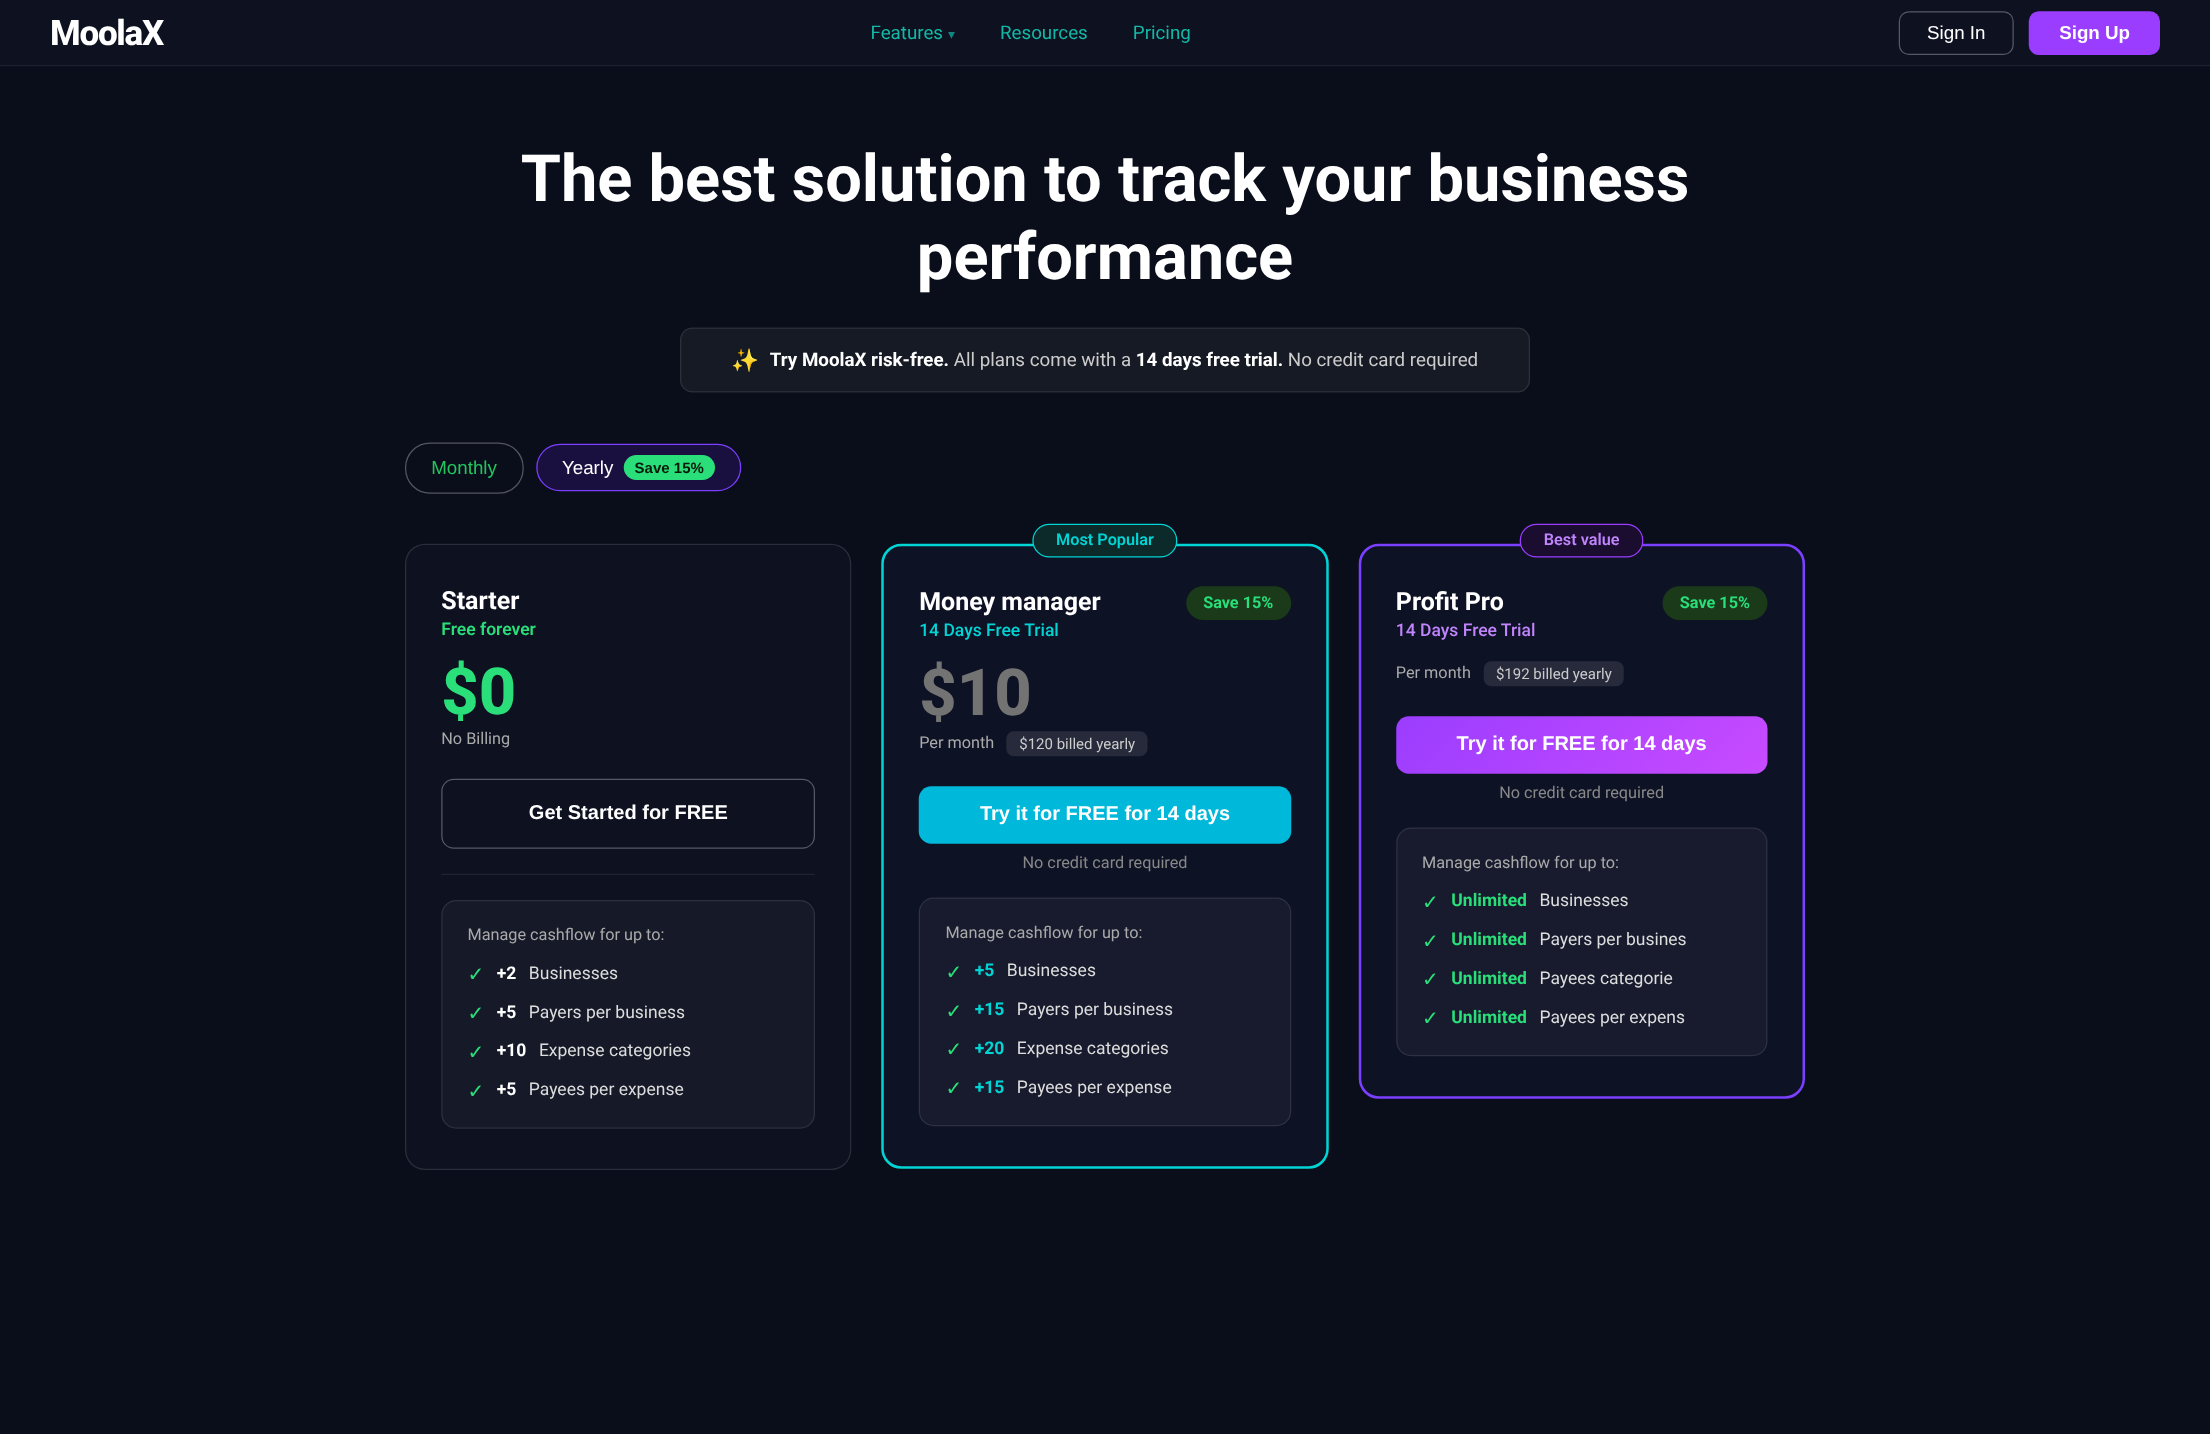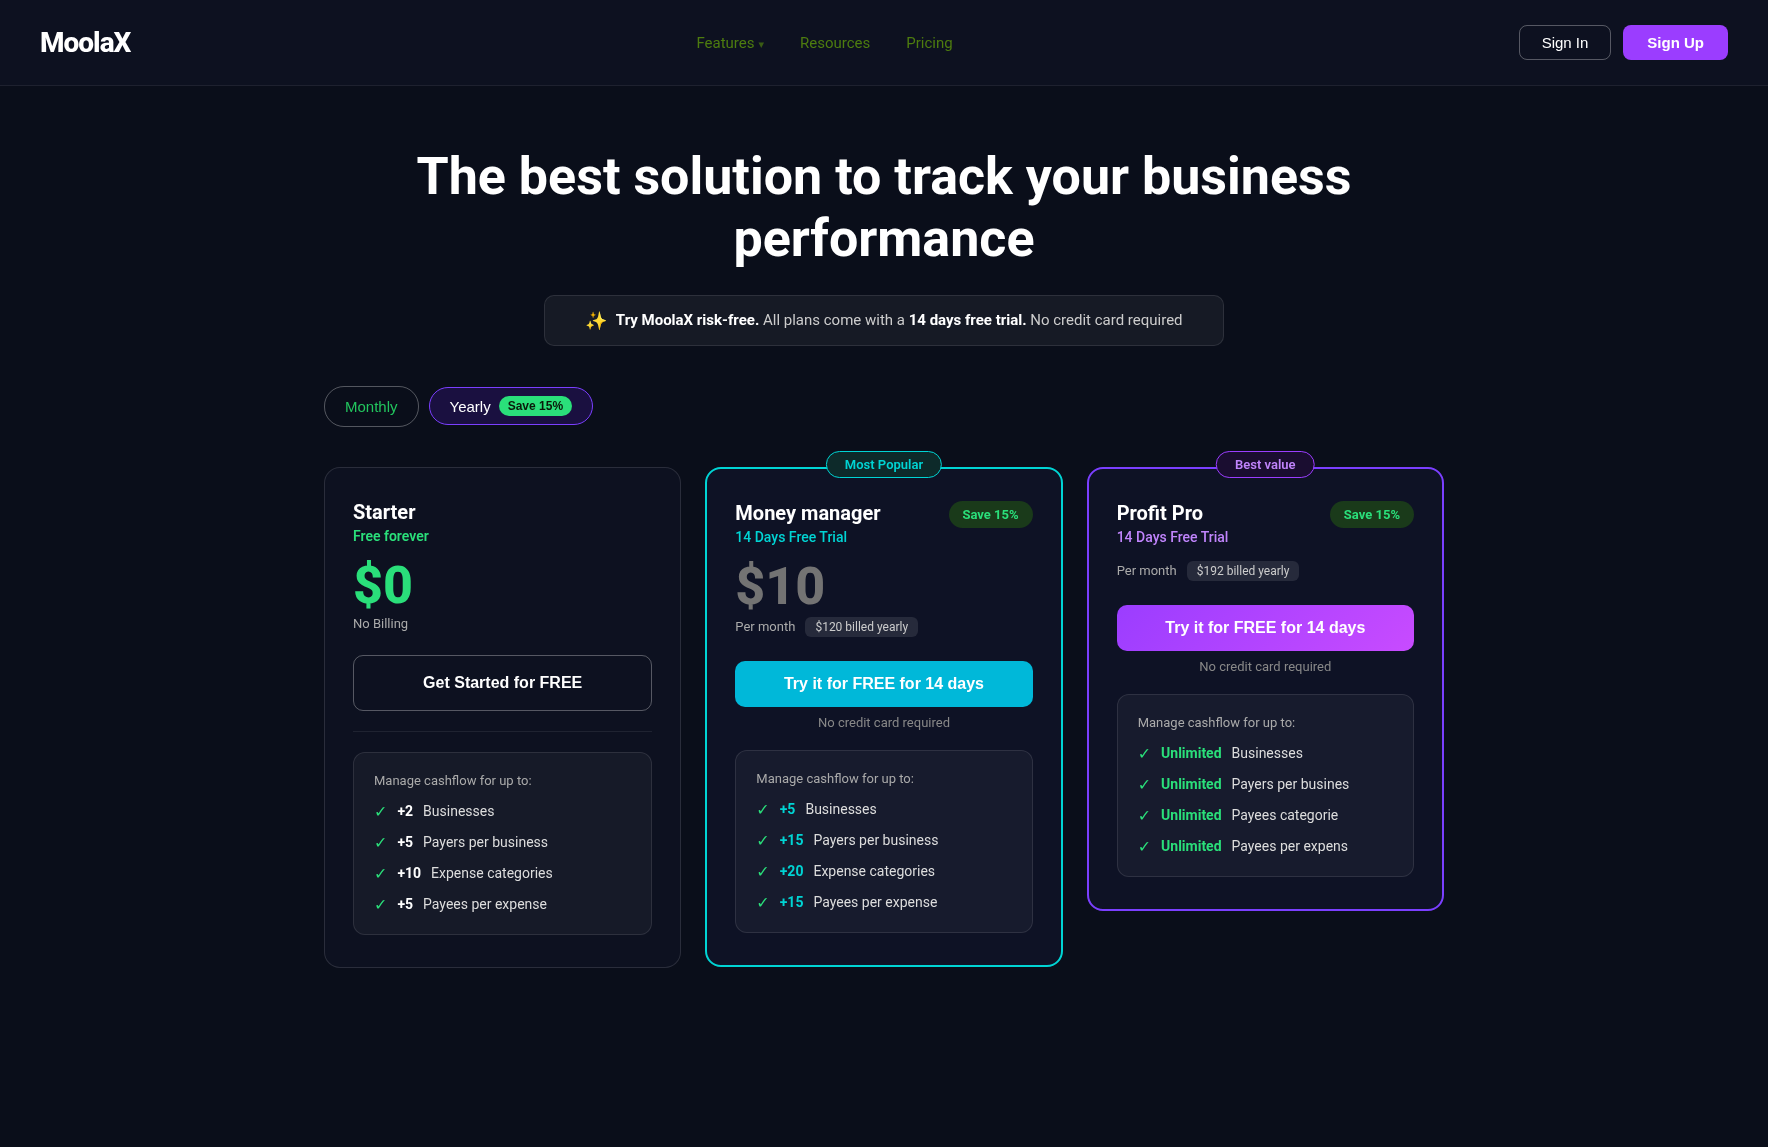--- a/index.html
+++ b/index.html
@@ -9,38 +9,38 @@
       color: #fff;
       min-height: 1147px;
     }
 
     
     nav {
       display: flex;
       align-items: center;
       justify-content: space-between;
       padding: 0 40px;
-      height: 86px;
+      height: 53px;
       background: #0d1120;
       border-bottom: 1px solid rgba(255,255,255,0.07);
     }
     .nav-logo {
       font-size: 28px;
       font-weight: 800;
       color: #c84bff;
       letter-spacing: -1px;
     }
     .nav-logo span { color: #fff; }
     .nav-links {
       display: flex;
       align-items: center;
       gap: 36px;
     }
     .nav-link {
-      color: #4d7c0f;
+      color: #14b8a6;
       font-size: 15px;
       cursor: pointer;
       display: flex;
       align-items: flex-start;
       gap: 4px;
     }
     .nav-actions {
       display: flex;
       align-items: center;
       gap: 12px;

